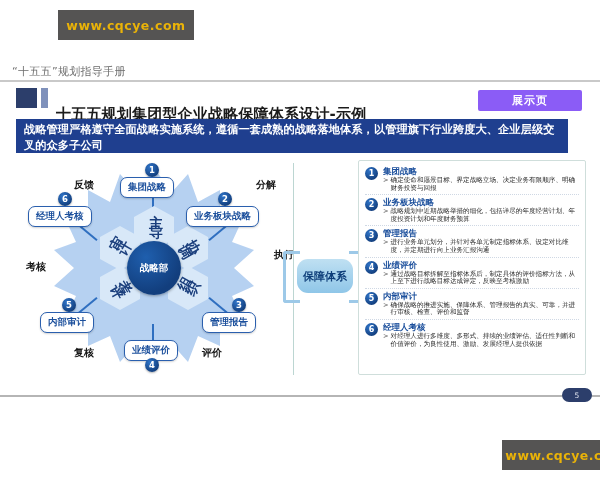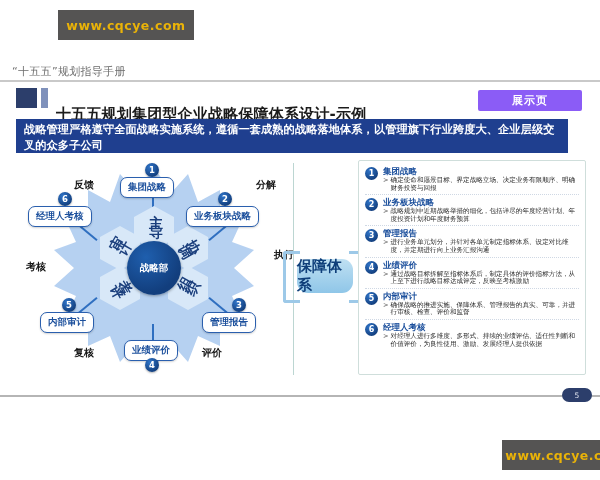--- a/index.html
+++ b/index.html
@@ -75,21 +75,21 @@
 
   
   #chev-zone{position:absolute;left:283px;top:245px;width:92px;height:58px;}
   .chev{position:absolute;top:6px;width:14px;height:46px;
         border-left:3px solid #9dc9e8;border-top:3px solid #9dc9e8;border-bottom:3px solid #9dc9e8;
         border-radius:3px 0 0 3px;}
   #chev-a{left:0px;transform:skewX(0deg);}
   #chev-b{left:66px;border-left:none;border-right:3px solid #9dc9e8;border-radius:0 3px 3px 0;}
   #chev-pill{position:absolute;left:14px;top:14px;width:56px;height:34px;border-radius:11px;
              background:linear-gradient(180deg,#bfe0f2,#8fc6e8);
-             color:#0f3f7a;font-size:15px;font-weight:bold;
+             color:#0f3f7a;font-size:11px;font-weight:bold;
              display:flex;align-items:center;justify-content:center;}
 
   #vline-a{position:absolute;left:293px;top:163px;width:1.2px;height:212px;background:#bcd6d2;}
 
   
   #panel{position:absolute;left:358px;top:160px;width:228px;height:215px;
          border:1px solid #cfdedb;border-radius:2px;background:#ffffff;box-sizing:border-box;
          padding:5px 6px 0 6px;}
   .prow{display:flex;align-items:flex-start;margin-bottom:2px;
         border-bottom:1px dotted #cfd8e4;padding-bottom:2px;}

